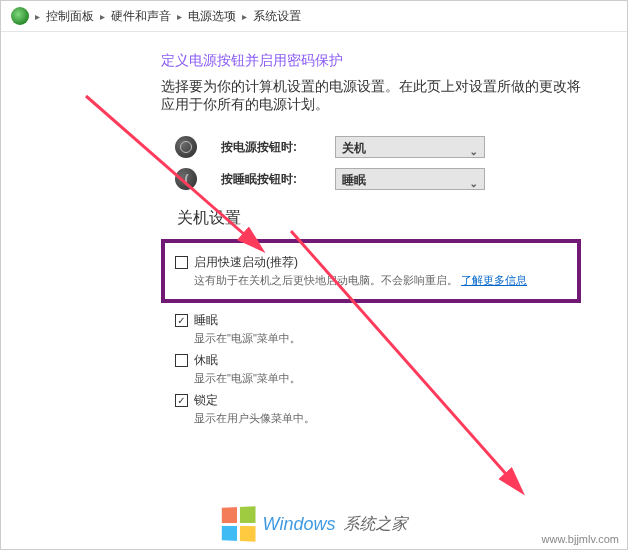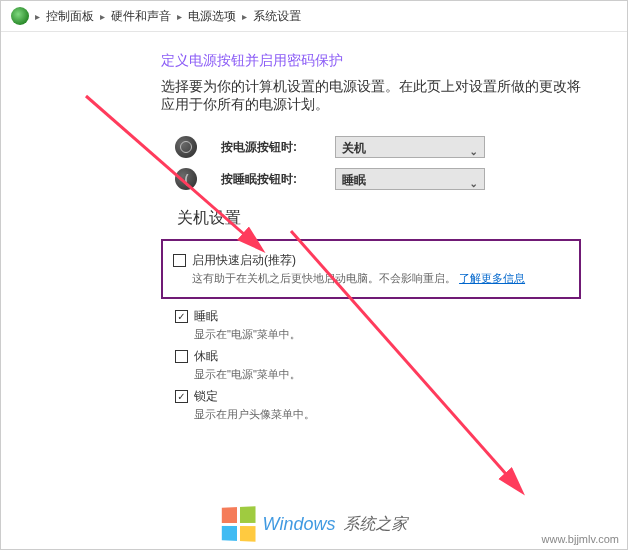--- a/index.html
+++ b/index.html
@@ -93,21 +93,21 @@
       font-size: 12px;
       color: #333;
     }
     .select .caret { color: #555; font-size: 10px; }
     .shutdown-label {
       color: #333;
       font-size: 16px;
       margin: 18px 0 10px 16px;
     }
     .highlight-box {
-      border: 2px solid #701a75;
+      border: 4px solid #701a75;
       padding: 8px 10px;
       margin: 0 0 6px 0;
       width: 420px;
     }
     .check-row {
       display: flex;
       align-items: flex-start;
       gap: 6px;
       padding: 3px 0 3px 14px;
     }

